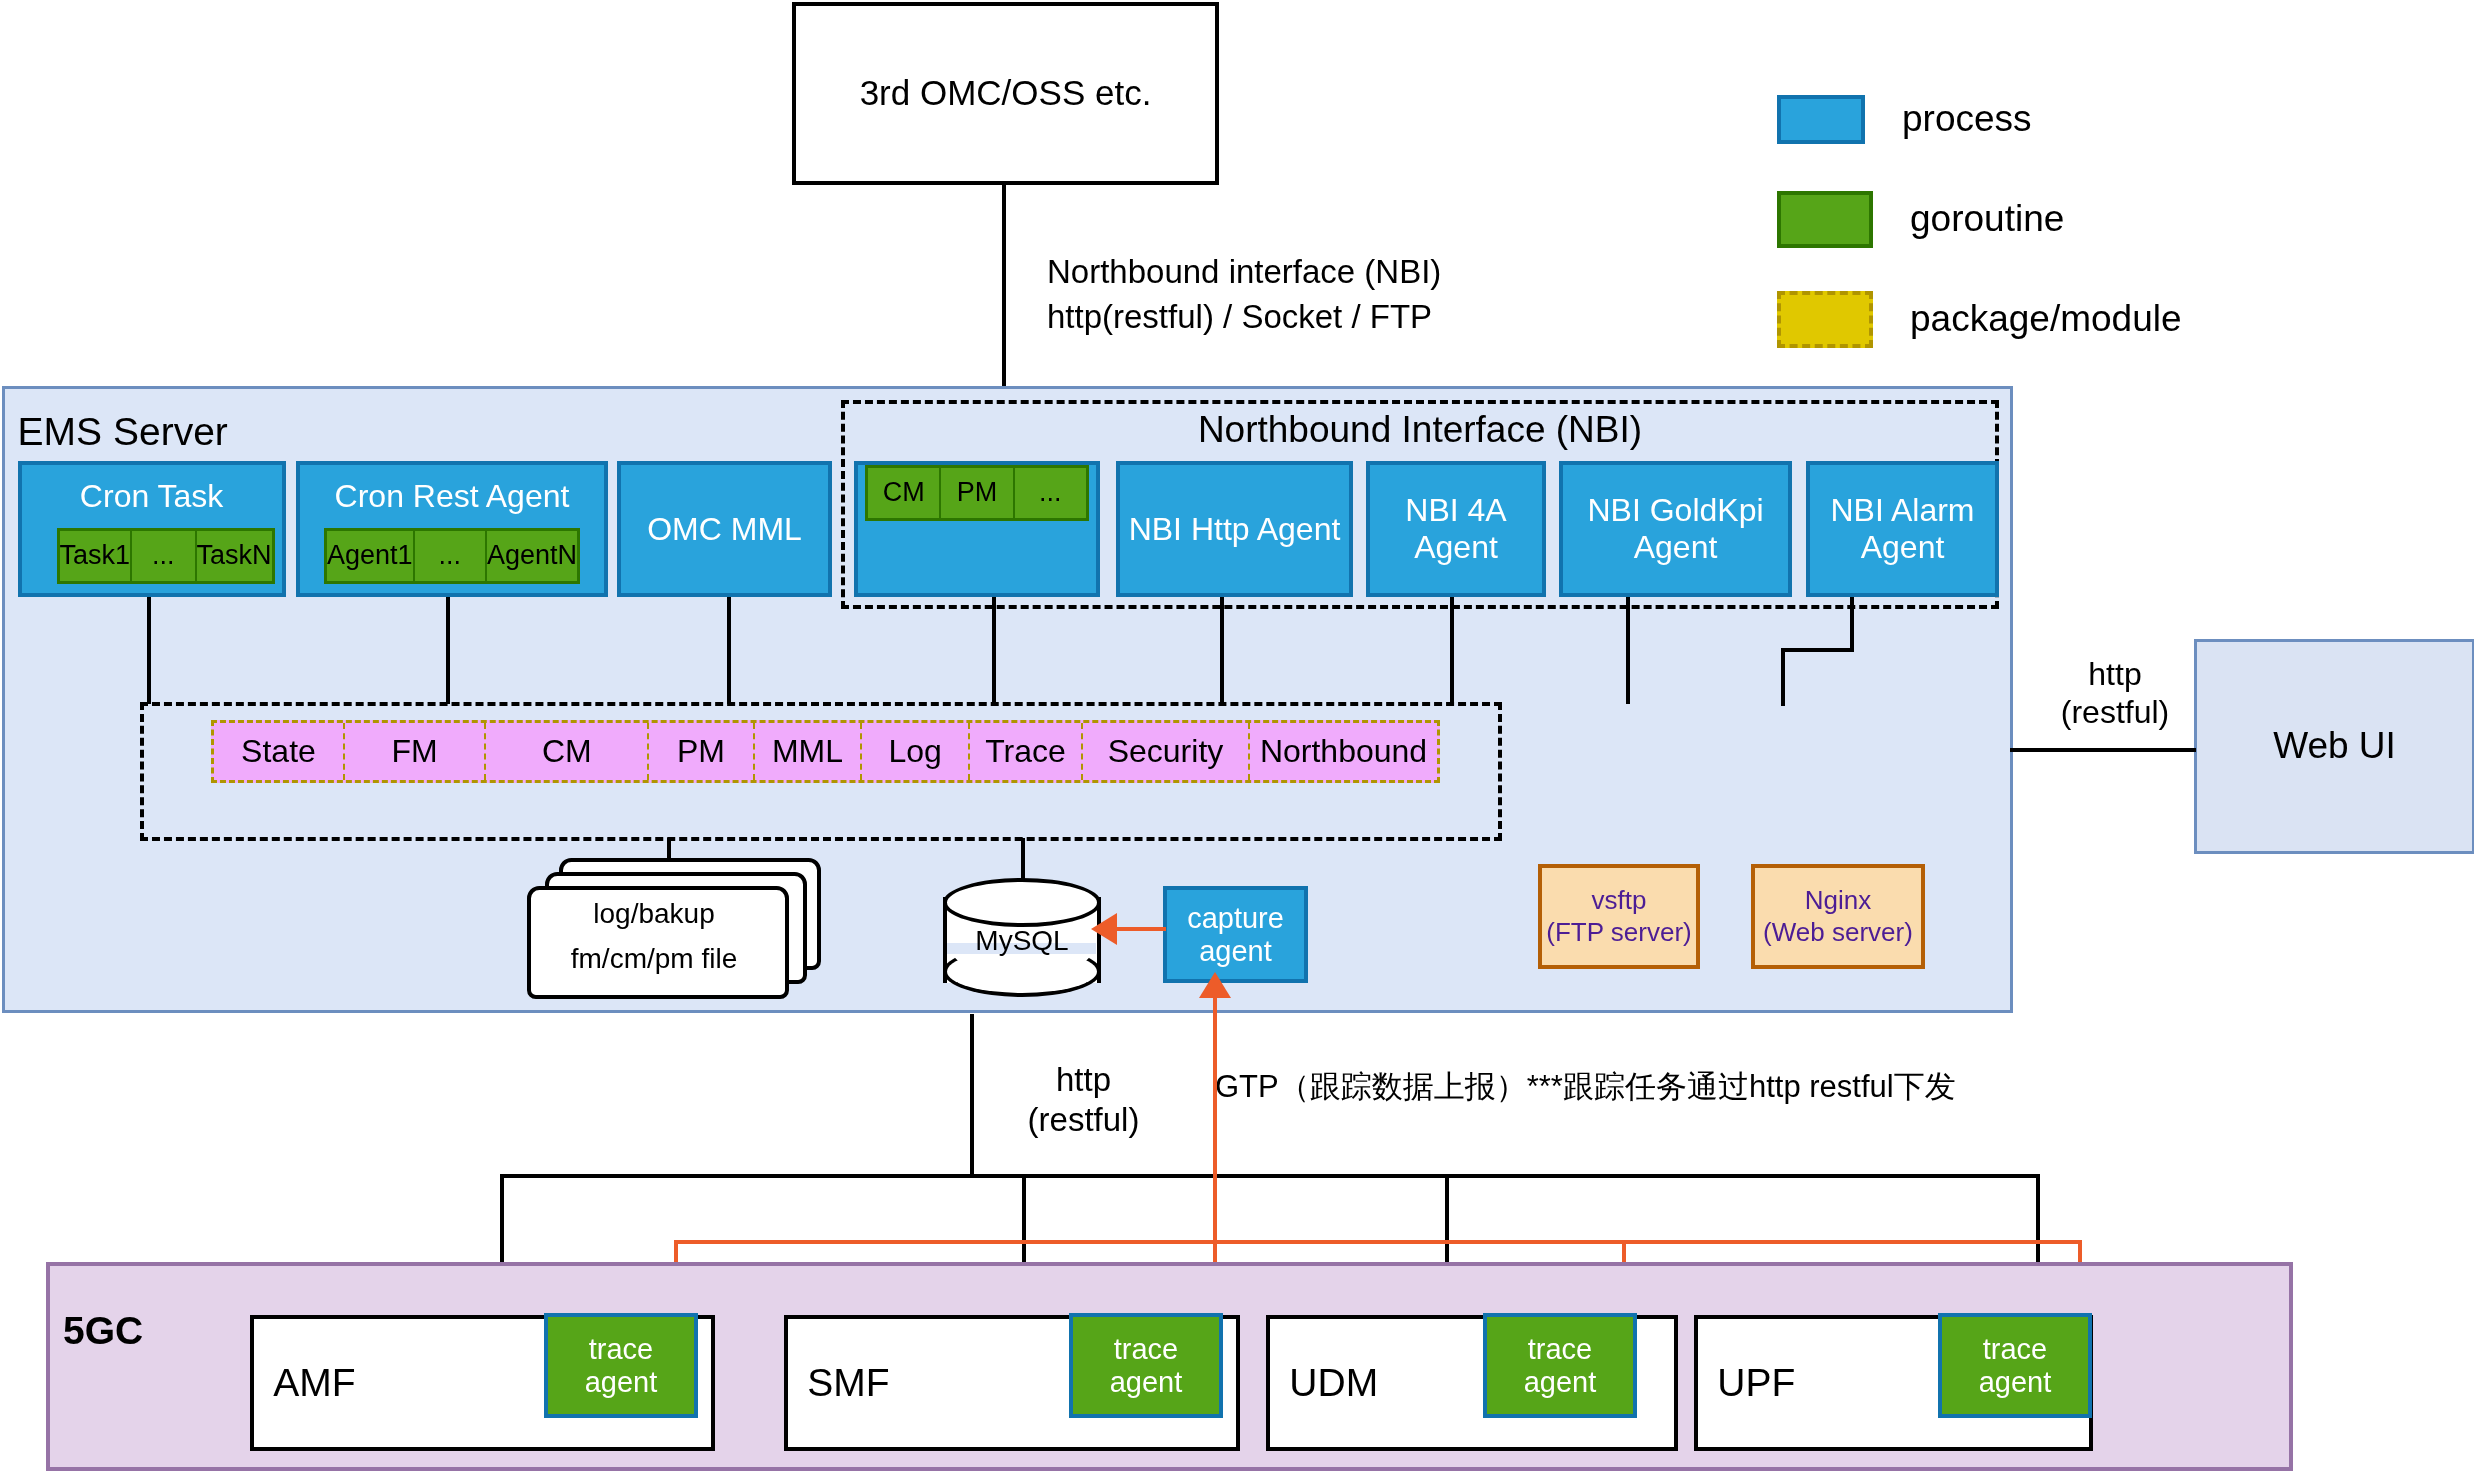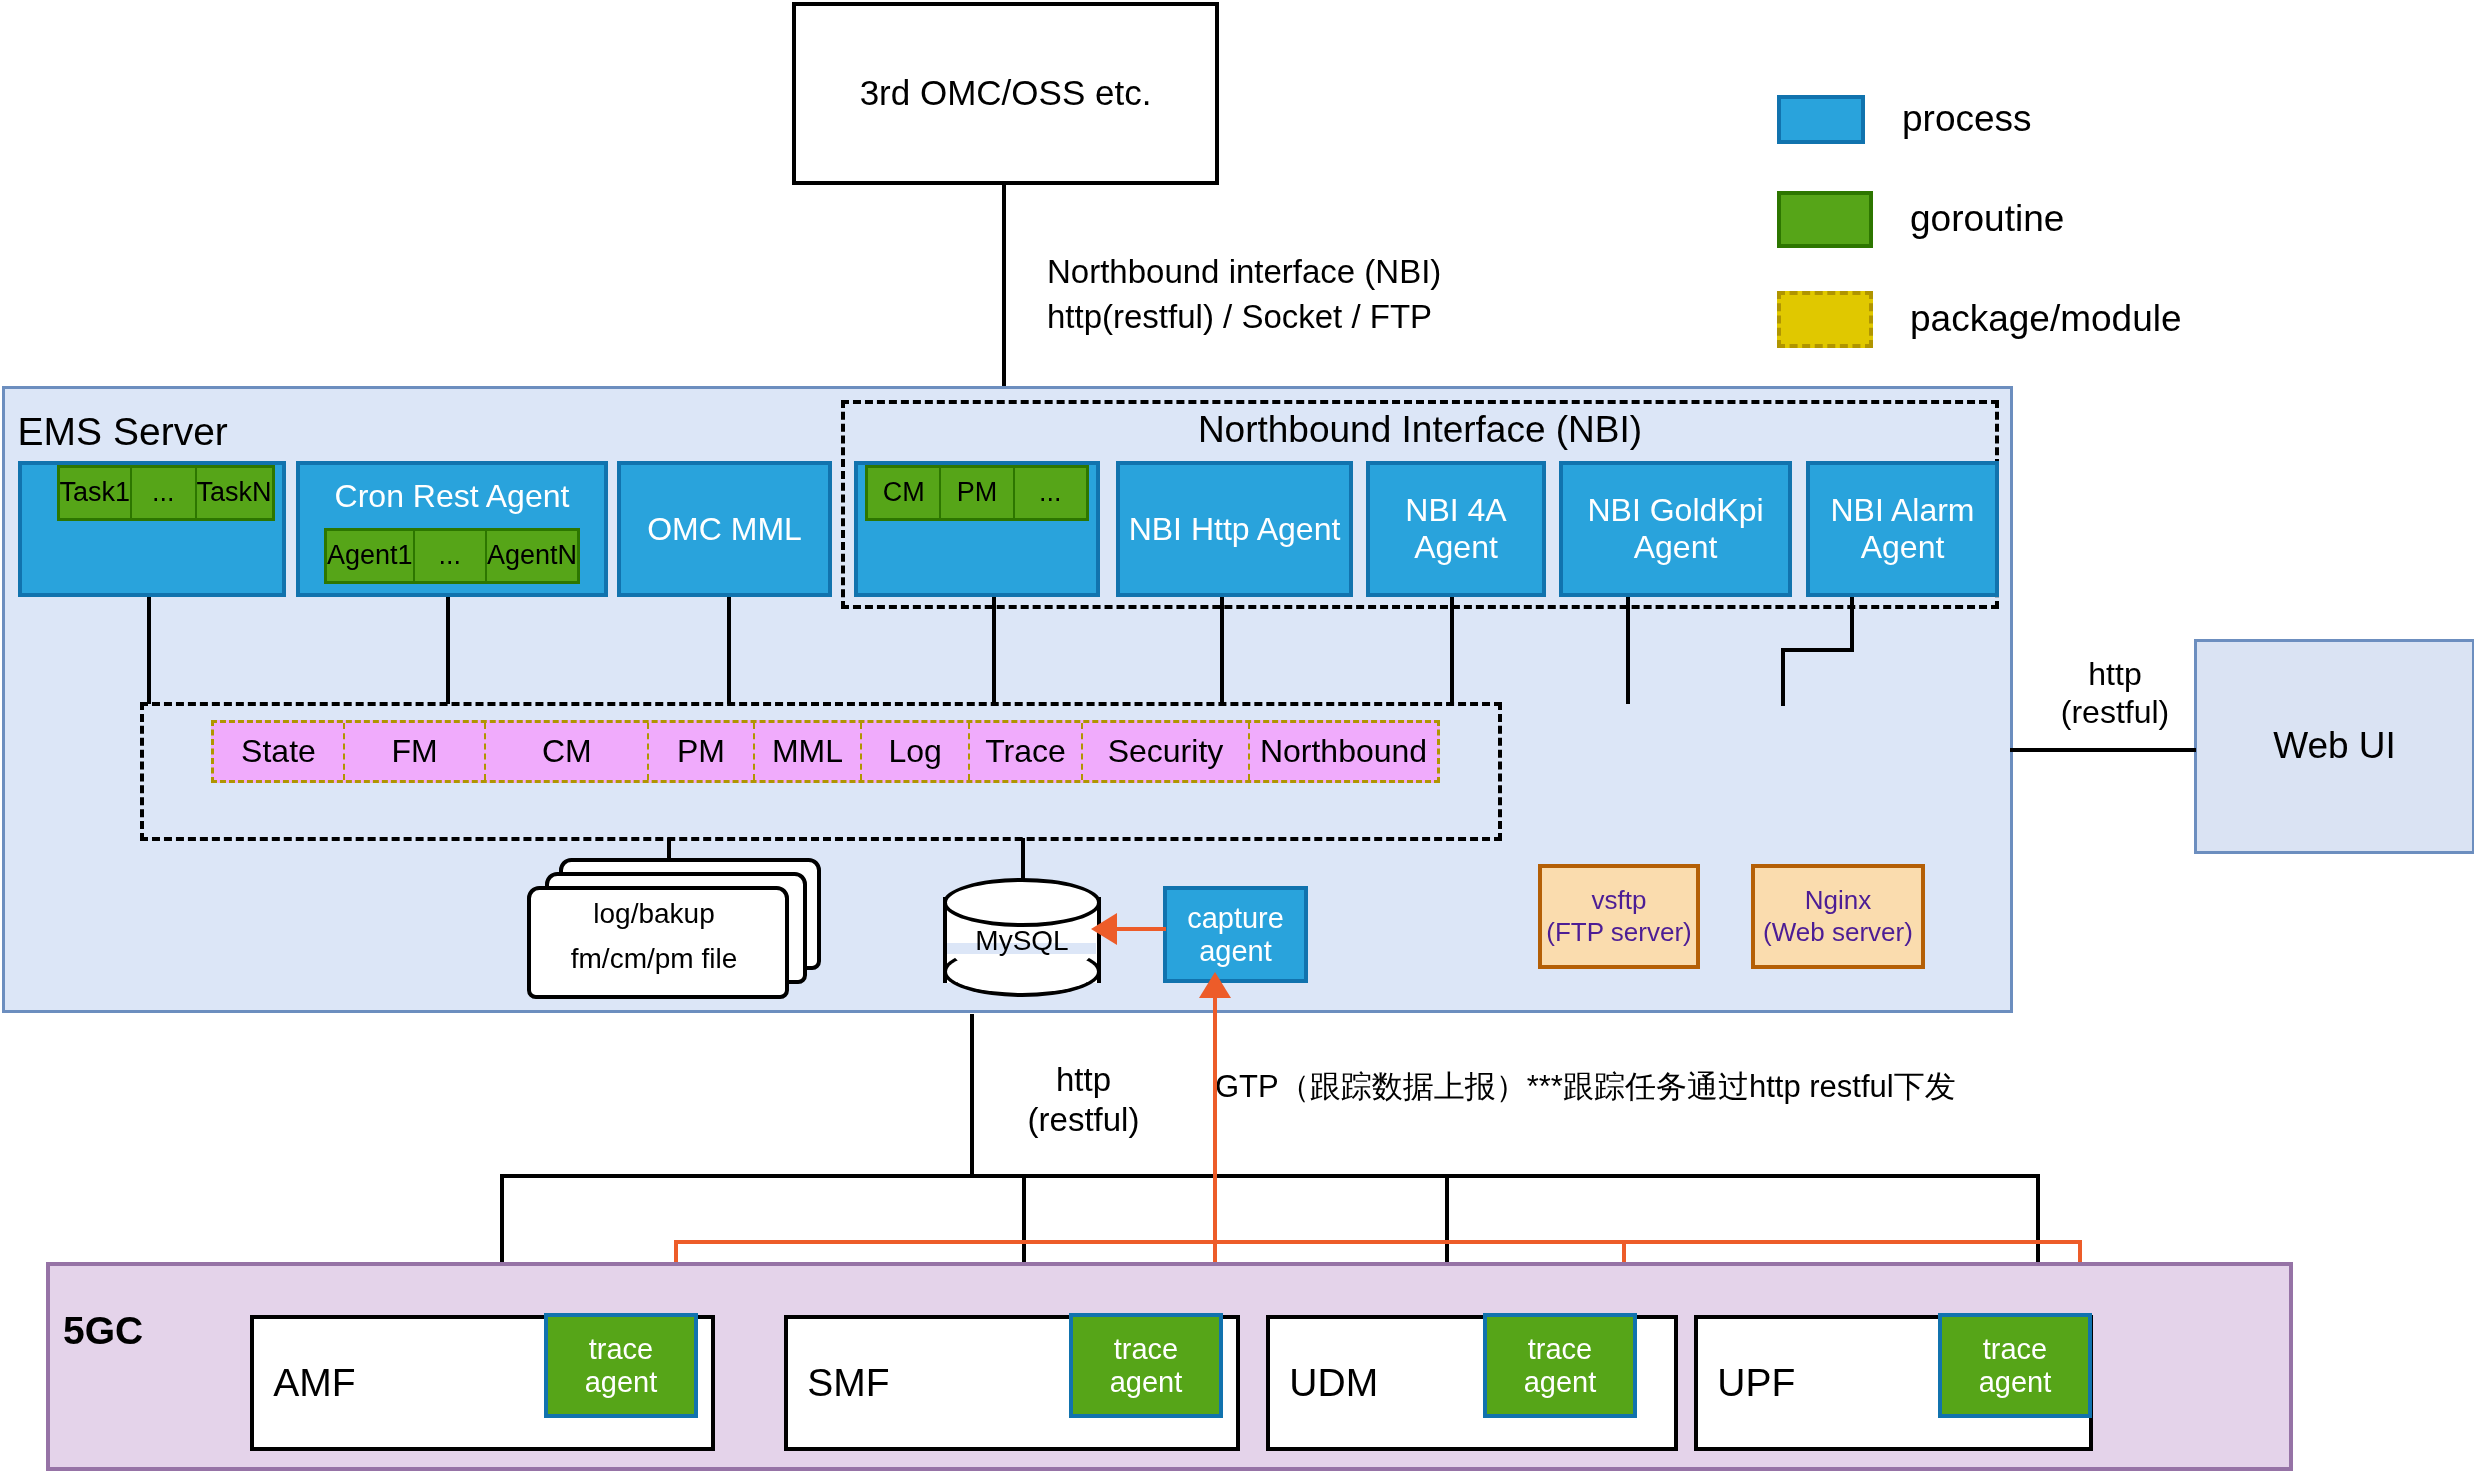--- a/index.html
+++ b/index.html
@@ -73,20 +73,21 @@
 </div>
 
 <div class="abs emsbox" style="left:1.8px;top:386px;width:2011px;height:627px;"></div>
 
 <div class="abs lbl" style="left:17.6px;top:410px;font-size:39px;">EMS Server</div>
 
 <div class="abs dashblk" style="left:841px;top:400px;width:1158px;height:209px;"></div>
 <div class="abs lbl ctr" style="left:841px;top:405px;width:1158px;height:51px;font-size:37px;">Northbound Interface (NBI)</div>
 
 <div class="abs proc" style="left:17.6px;top:461px;width:268px;height:136px;">
+  <div class="ctr" style="height:63px;font-size:32px;">Cron Task</div>
   <div style="display:flex;margin:0 7px;height:56px;padding-left:28px;">
     <div class="gor ctr" style="flex:1;border-right-width:1.8px;font-size:27px;">Task1</div>
     <div class="gor ctr" style="flex:1;border-left-width:1.8px;border-right-width:1.8px;font-size:27px;">...</div>
     <div class="gor ctr" style="flex:1;border-left-width:1.8px;font-size:27px;">TaskN</div>
   </div>
 </div>
 
 <div class="abs proc" style="left:296px;top:461px;width:312px;height:136px;">
   <div class="ctr" style="height:63px;font-size:32px;">Cron Rest Agent</div>
   <div style="display:flex;margin:0 24px;height:56px;">

